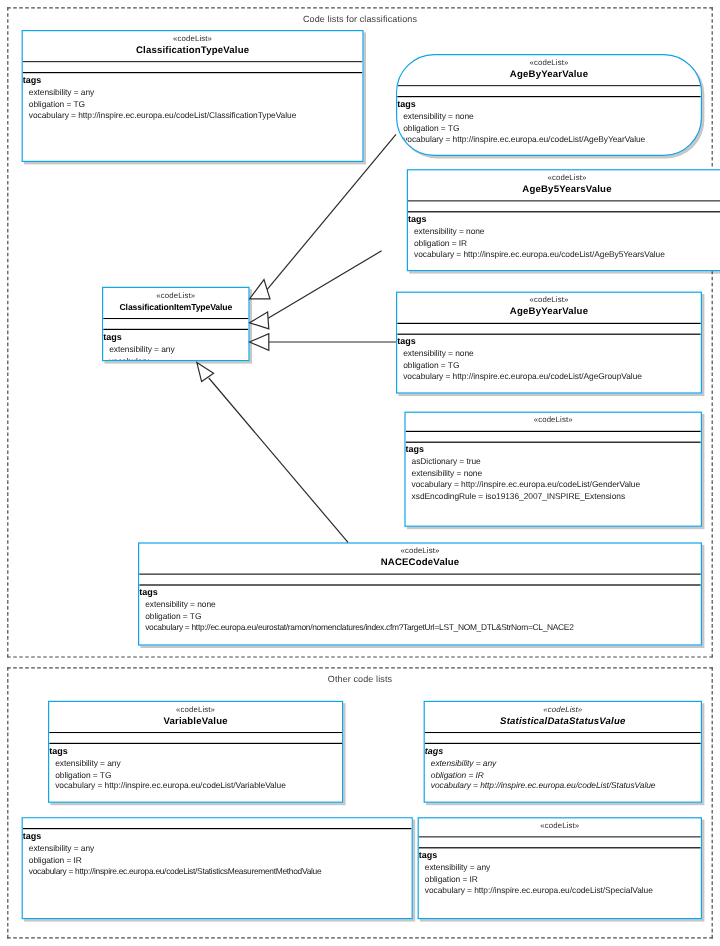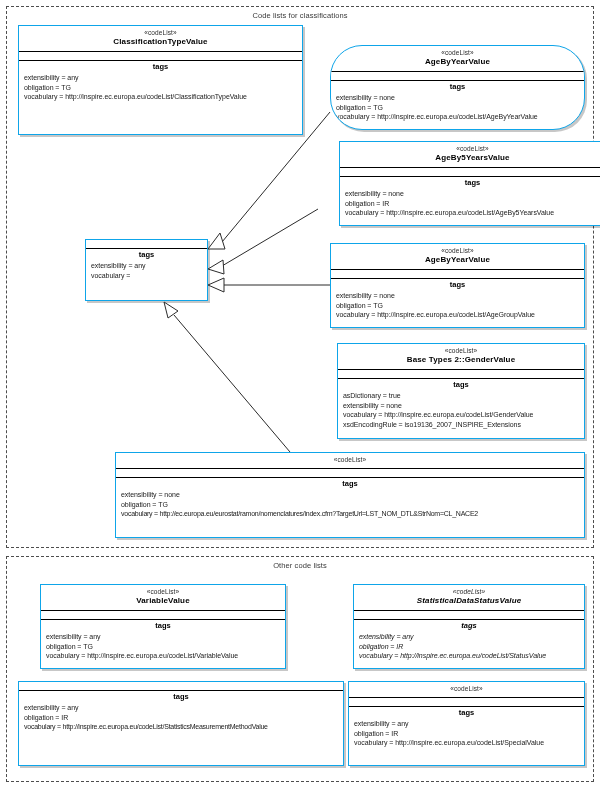--- a/index.html
+++ b/index.html
@@ -72,21 +72,20 @@
   .uml-empty {
     height: 8px;
     border-bottom: 1px solid #000000;
     background: #ffffff;
   }
   .uml-tags {
     padding: 0 0 3px 0;
   }
   .tags-title {
     display: block;
-    text-align: center;
     font-size: 7.5px;
     line-height: 12px;
     font-weight: bold;
     color: #000000;
   }
   .tag-line {
     display: block;
     font-size: 7px;
     line-height: 9.5px;
     color: #1a1a1a;
@@ -163,20 +162,24 @@
     <div class="uml-empty"></div>
     <div class="uml-tags">
       <span class="tags-title">tags</span>
       <span class="tag-line">extensibility = none</span>
       <span class="tag-line">obligation = IR</span>
       <span class="tag-line">vocabulary = http://inspire.ec.europa.eu/codeList/AgeBy5YearsValue</span>
     </div>
   </div>
 
   <div class="uml-box" style="left:85px; top:239px; width:123px; height:62px;">
+    <div class="uml-head">
+      <span class="stereotype">«codeList»</span>
+      <span class="classname" style="font-size:7.2px;letter-spacing:-0.1px;">ClassificationItemTypeValue</span>
+    </div>
     <div class="uml-empty"></div>
     <div class="uml-tags">
       <span class="tags-title">tags</span>
       <span class="tag-line">extensibility = any</span>
       <span class="tag-line">vocabulary = </span>
     </div>
   </div>
 
   <div class="uml-box" style="left:330px; top:243px; width:255px; height:85px;">
     <div class="uml-head">
@@ -188,35 +191,35 @@
       <span class="tags-title">tags</span>
       <span class="tag-line">extensibility = none</span>
       <span class="tag-line">obligation = TG</span>
       <span class="tag-line">vocabulary = http://inspire.ec.europa.eu/codeList/AgeGroupValue</span>
     </div>
   </div>
 
   <div class="uml-box" style="left:337px; top:343px; width:248px; height:96px;">
     <div class="uml-head">
       <span class="stereotype">«codeList»</span>
-      <span class="classname">Base Types 2::GenderValue</span>
     </div>
     <div class="uml-empty"></div>
     <div class="uml-tags">
       <span class="tags-title">tags</span>
       <span class="tag-line">asDictionary = true</span>
       <span class="tag-line">extensibility = none</span>
       <span class="tag-line">vocabulary = http://inspire.ec.europa.eu/codeList/GenderValue</span>
       <span class="tag-line">xsdEncodingRule = iso19136_2007_INSPIRE_Extensions</span>
     </div>
   </div>
 
   <div class="uml-box" style="left:115px; top:452px; width:470px; height:86px;">
     <div class="uml-head">
       <span class="stereotype">«codeList»</span>
+      <span class="classname">NACECodeValue</span>
     </div>
     <div class="uml-empty"></div>
     <div class="uml-tags">
       <span class="tags-title">tags</span>
       <span class="tag-line">extensibility = none</span>
       <span class="tag-line">obligation = TG</span>
       <span class="tag-line tight">vocabulary = http://ec.europa.eu/eurostat/ramon/nomenclatures/index.cfm?TargetUrl=LST_NOM_DTL&amp;StrNom=CL_NACE2</span>
     </div>
   </div>
 

